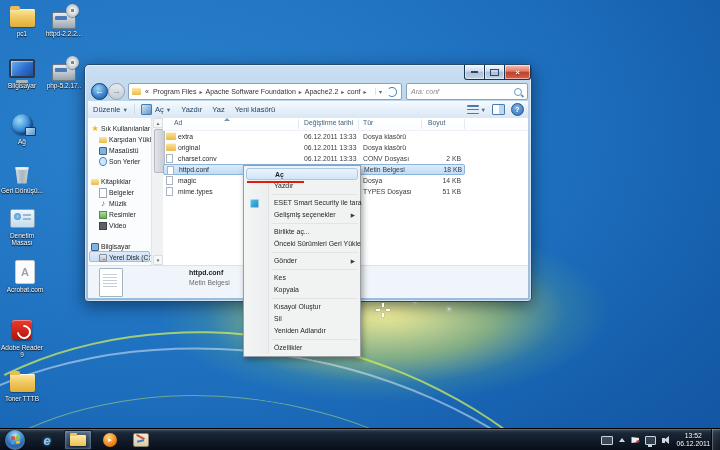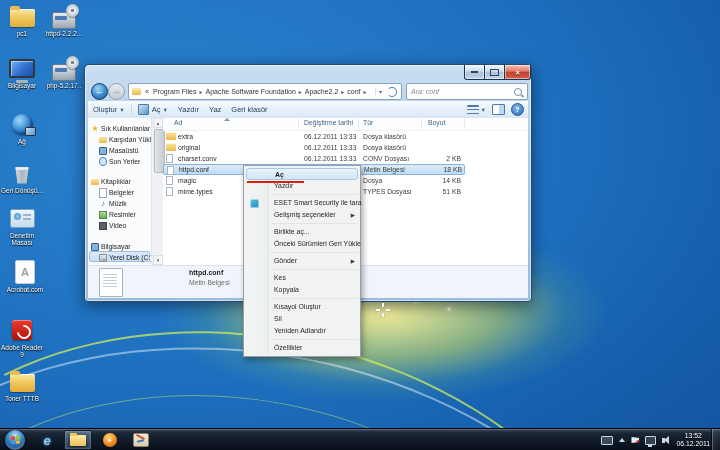--- a/index.html
+++ b/index.html
@@ -345,37 +345,37 @@
       </span>
     </div>
     <div id="searchbox">
       <span id="search-text">Ara: conf</span>
       <span class="mag"></span>
     </div>
   </div>
 
   <div id="toolbar">
     <div class="tbtn">
-      <span>Oluştur</span>
+      <span>Düzenle</span>
       <span class="tb-caret">▼</span>
     </div>
     <div class="tb-sep"></div>
     <div class="tbtn">
       <span class="tb-openicon"></span>
       <span>Aç</span>
       <span class="tb-caret">▼</span>
     </div>
     <div class="tbtn">
       <span>Yazdır</span>
     </div>
     <div class="tbtn">
       <span>Yaz</span>
     </div>
     <div class="tbtn">
-      <span>Geri klasör</span>
+      <span>Yeni klasörü</span>
     </div>
     <div id="tb-right">
       <div class="views-icon">
           <i></i>
           <i></i>
           <i></i>
         </div>
       <span class="tb-caret">▼</span>
       <div class="pane-icon"></div>
       <div class="help-icon">?</div>

